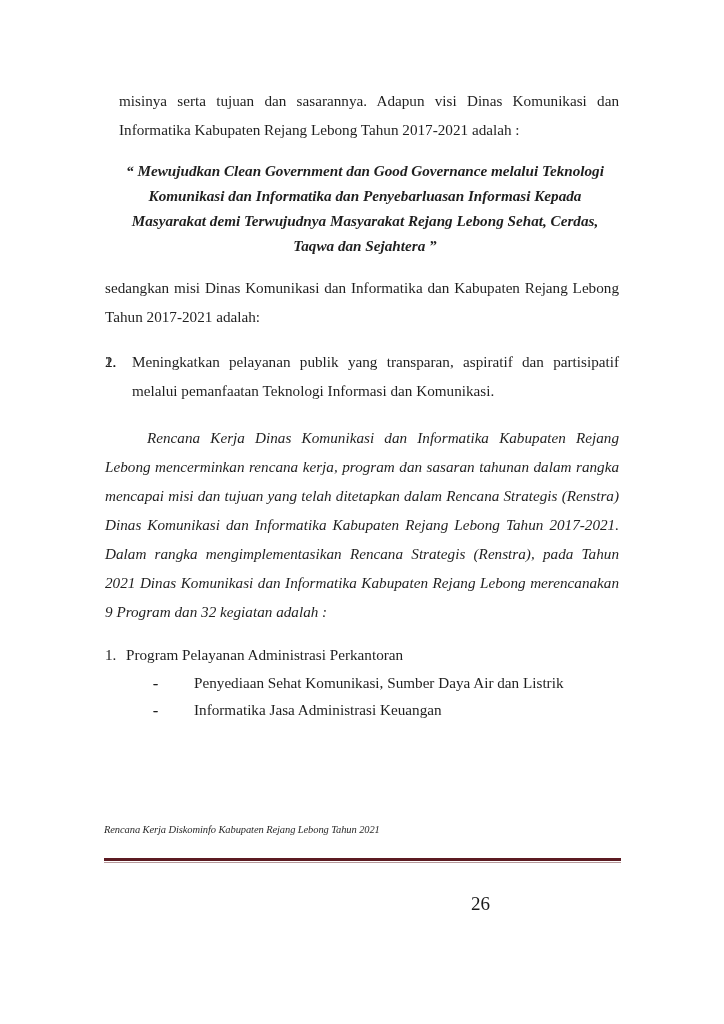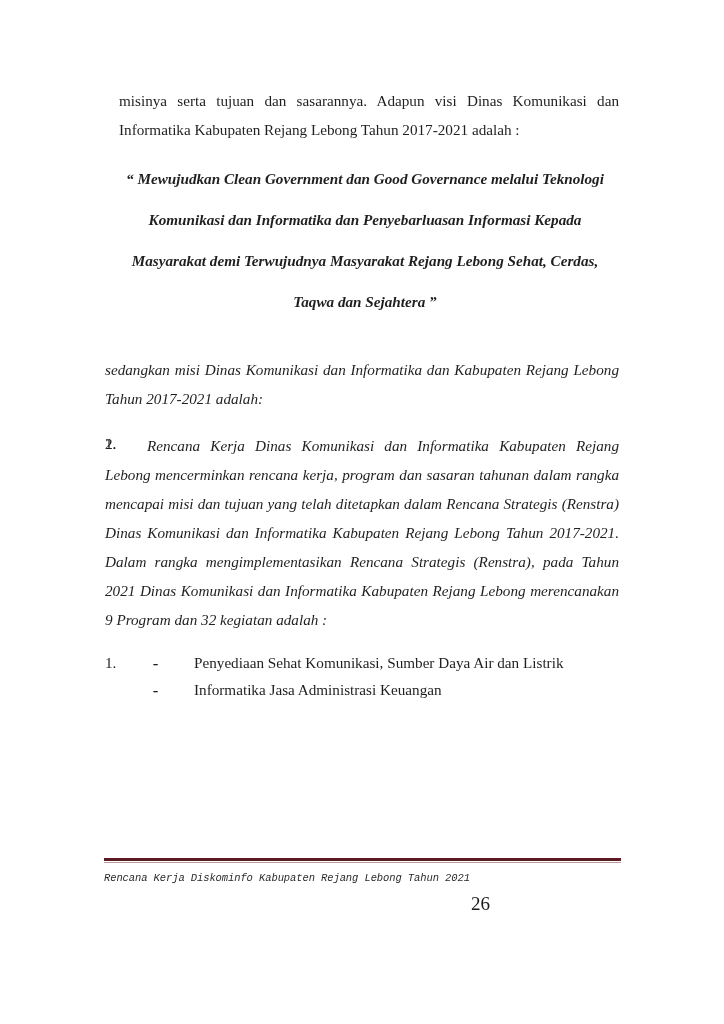--- a/index.html
+++ b/index.html
@@ -37,21 +37,21 @@
       margin: 0;
     }
     .continued {
       padding-left: 14px;
     }
     .vision {
       text-align: center;
       font-style: italic;
       font-weight: bold;
       font-size: 15.2px;
-      line-height: 41px;
+      line-height: 25px;
       padding: 0 8px 0 14px;
     }
     .mission-list {
       margin: 0;
       padding: 0;
       list-style: none;
     }
     .mission-list li {
       position: relative;
       padding-left: 27px;
@@ -113,22 +113,22 @@
       position: absolute;
       left: 104px;
       top: 861.5px;
       width: 517px;
       height: 1px;
       background: #b79a9c;
     }
     .footer-caption {
       position: absolute;
       left: 104px;
-      top: 872px;
-      font-family: Liberation Mono, monospace;
+      top: 824px;
+      font-family: Liberation Serif, serif;
       font-style: italic;
       font-size: 10.5px;
       color: #2a2a2a;
       letter-spacing: -0.1px;
     }
     .page-number {
       position: absolute;
       right: 103px;
       top: 893px;
       font-family: "Liberation Serif", "DejaVu Serif", serif;
@@ -140,36 +140,38 @@
 <body>
 
 <div class="page">
 
   <div class="body-text" style="top:86px;">
 
     <p class="continued">misinya serta tujuan dan sasarannya. Adapun visi Dinas Komunikasi dan Informatika Kabupaten Rejang Lebong Tahun 2017-2021 adalah :</p>
 
     <p class="vision" style="margin-top:14px;">“ Mewujudkan Clean Government dan Good Governance melalui Teknologi Komunikasi dan Informatika dan Penyebarluasan Informasi Kepada Masyarakat demi Terwujudnya Masyarakat Rejang Lebong Sehat, Cerdas, Taqwa dan Sejahtera ”</p>
 
-    <p style="margin-top:33px;font-style:italic;">sedangkan misi Dinas Komunikasi dan Informatika dan Kabupaten Rejang Lebong Tahun 2017-2021 adalah:</p>
+    <p style="margin-top:15px;">sedangkan misi Dinas Komunikasi dan Informatika dan Kabupaten Rejang Lebong Tahun 2017-2021 adalah:</p>
 
     <ul class="mission-list" style="margin-top:16px;">
       <li>
         <span class="num">1.</span>
       </li>
       <li style="margin-top:15px;">
         <span class="num">2.</span>
+        <span>Meningkatkan pelayanan publik yang transparan, aspiratif dan partisipatif melalui pemanfaatan Teknologi Informasi dan Komunikasi.</span>
       </li>
     </ul>
 
     <p class="indent-first" style="margin-top:18px;">Rencana Kerja Dinas Komunikasi dan Informatika Kabupaten Rejang Lebong mencerminkan rencana kerja, program dan sasaran tahunan dalam rangka mencapai misi dan tujuan yang telah ditetapkan dalam Rencana Strategis (Renstra) Dinas Komunikasi dan Informatika Kabupaten Rejang Lebong Tahun 2017-2021. Dalam rangka mengimplementasikan Rencana Strategis (Renstra), pada Tahun 2021 Dinas Komunikasi dan Informatika Kabupaten Rejang Lebong merencanakan 9 Program dan 32 kegiatan adalah :</p>
 
     <ul class="program-list" style="margin-top:15px;">
       <li>
         <span class="num">1.</span>
+        <span>Program Pelayanan Administrasi Perkantoran</span>
         <ul class="activity-list">
           <li>
             <span class="dash">-</span>
           </li>
           <li>
             <span class="dash">-</span>
             <span>Penyediaan Sehat Komunikasi, Sumber Daya Air dan Listrik</span>
           </li>
           <li class="justify-wide">
             <span class="dash">-</span>

